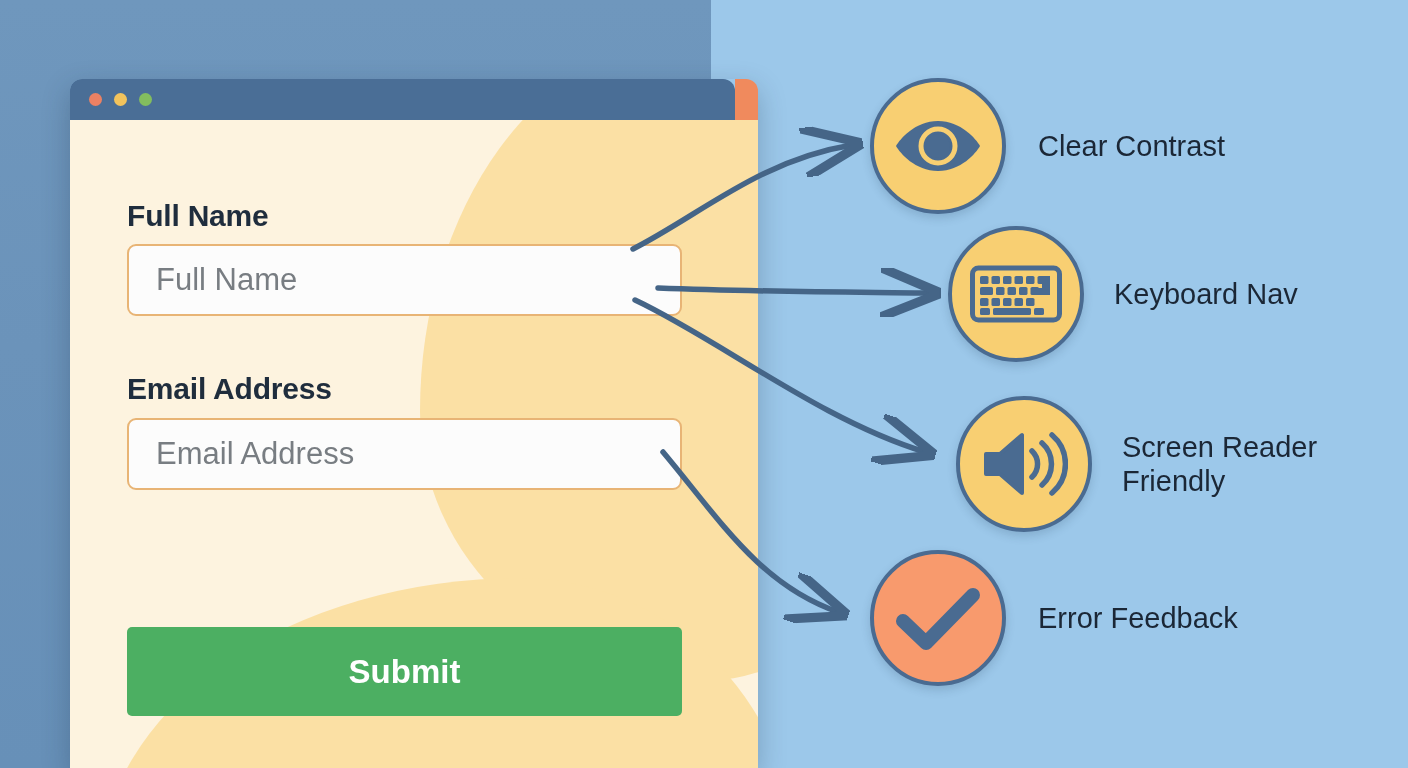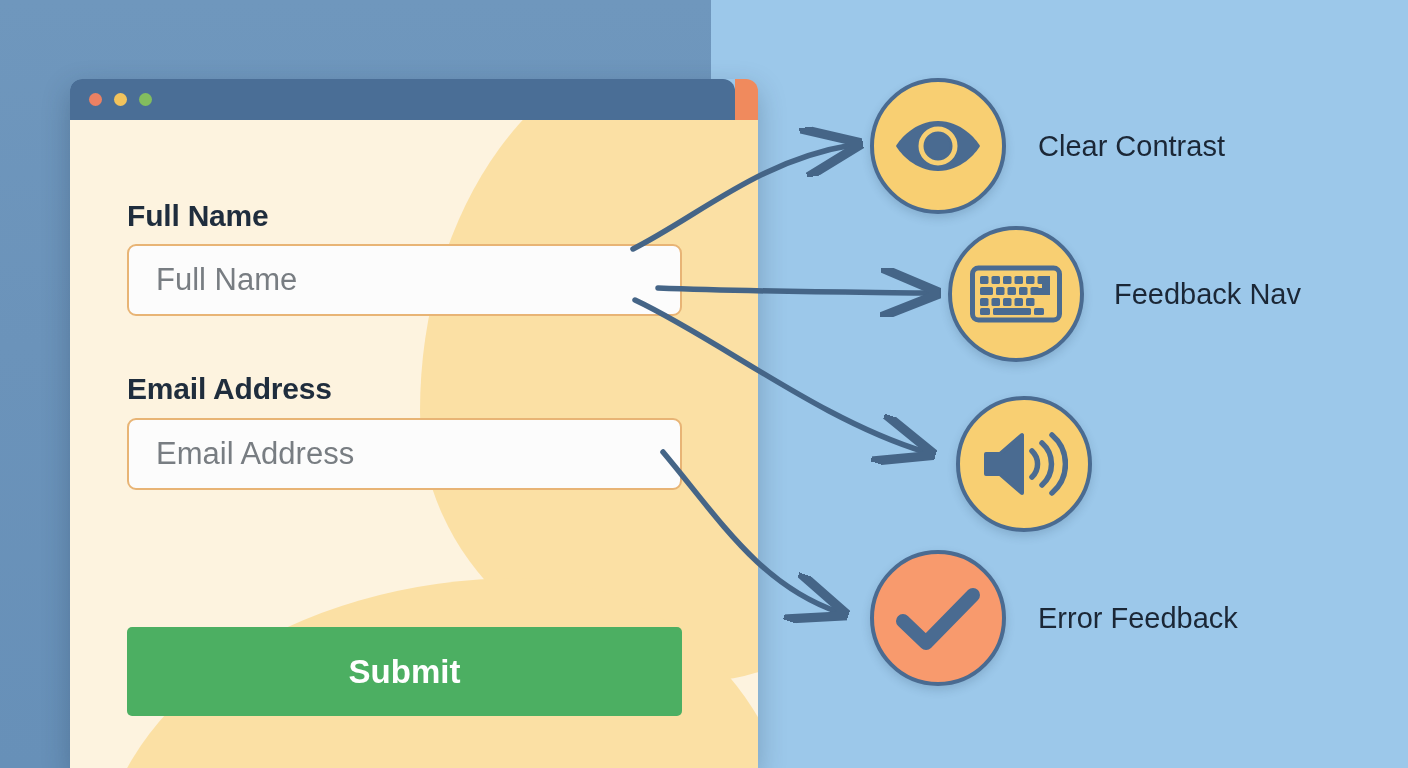--- a/index.html
+++ b/index.html
@@ -256,32 +256,34 @@
           <rect x="21.5" y="37" width="8.5" height="8" rx="1.6"></rect>
           <rect x="33" y="37" width="8.5" height="8" rx="1.6"></rect>
           <rect x="44.5" y="37" width="8.5" height="8" rx="1.6"></rect>
           <rect x="56" y="37" width="8.5" height="8" rx="1.6"></rect>
           <rect x="10" y="47" width="10" height="7" rx="1.6"></rect>
           <rect x="23" y="47" width="38" height="7" rx="1.6"></rect>
           <rect x="64" y="47" width="10" height="7" rx="1.6"></rect>
         </g>
       </svg>
     </div>
-    <div class="feature-label">Feedback Nav</div>
+    <div class="feature-label">Keyboard Nav</div>
   </div>
 
   <div class="feature" style="left:956px; top:396px; gap:30px;">
     <div class="feature-circle" style="width:136px;height:136px;background:#f8cf72;">
       <svg width="88" height="70" viewBox="0 0 88 70">
         <path d="M6 25 h14 L42 6 v58 L20 45 H6 Z" fill="#4a6b91" stroke="#4a6b91" stroke-width="4" stroke-linejoin="round"></path>
         <path d="M52 22 a18 18 0 0 1 0 26" fill="none" stroke="#4a6b91" stroke-width="5.5" stroke-linecap="round"></path>
         <path d="M62 14 a28 28 0 0 1 0 42" fill="none" stroke="#4a6b91" stroke-width="5.5" stroke-linecap="round"></path>
         <path d="M72 6 a38 38 0 0 1 0 58" fill="none" stroke="#4a6b91" stroke-width="5.5" stroke-linecap="round"></path>
       </svg>
     </div>
+    <div class="feature-label">Screen Reader
+Friendly</div>
   </div>
 
   <div class="feature" style="left:870px; top:550px; gap:32px;">
     <div class="feature-circle" style="width:136px;height:136px;background:#f89a6d;">
       <svg width="86" height="70" viewBox="0 0 86 70">
         <path d="M8 38 L31 60 L78 12" fill="none" stroke="#4a6b91" stroke-width="14" stroke-linecap="round" stroke-linejoin="round"></path>
       </svg>
     </div>
     <div class="feature-label">Error Feedback</div>
   </div>

